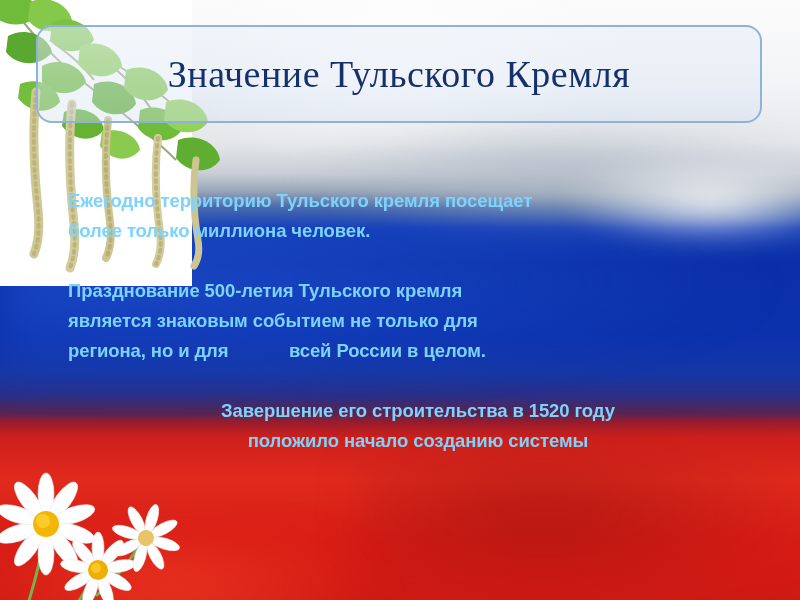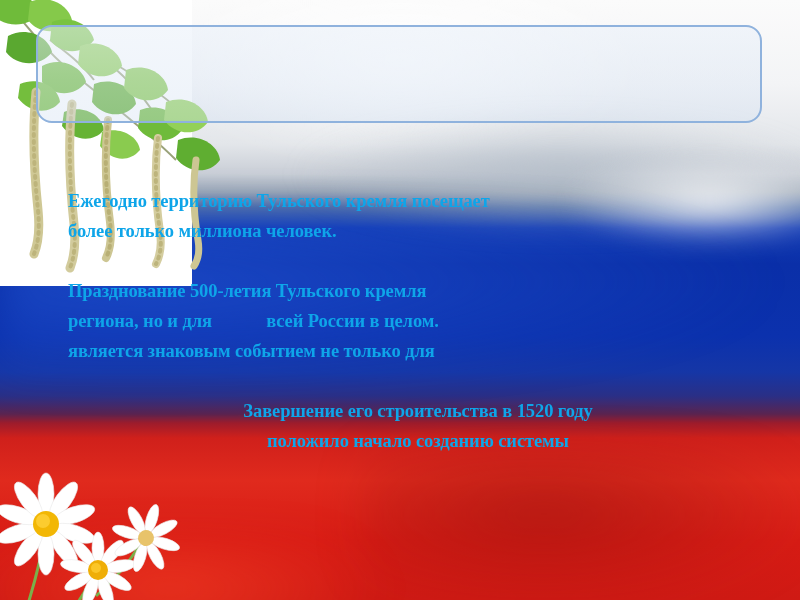--- a/index.html
+++ b/index.html
@@ -133,24 +133,24 @@
     color: #15306b;
     letter-spacing: 0.5px;
     white-space: nowrap;
   }
 
   
   .body-text {
     position: absolute;
     left: 68px; top: 186px;
     width: 700px;
-    font-family: Liberation Serif, serif;
+    font-family: Liberation Sans, sans-serif;
     font-size: 18.5px;
     font-weight: bold;
-    color: #0ea5e9;
+    color: #7dd3fc;
     line-height: 30px;
     letter-spacing: -0.1px;
   }
   .para { margin: 0 0 30px 0; }
   .para:last-child { margin-bottom: 0; text-align: center; }
   .para .ln { display: block; white-space: pre; }
 </style>
 </head>
 <body>
 
@@ -253,30 +253,31 @@
         <ellipse cx="0" cy="-20" rx="5.5" ry="15" transform="rotate(180)"></ellipse>
         <ellipse cx="0" cy="-20" rx="5.5" ry="15" transform="rotate(225)"></ellipse>
         <ellipse cx="0" cy="-20" rx="5.5" ry="15" transform="rotate(270)"></ellipse>
         <ellipse cx="0" cy="-20" rx="5.5" ry="15" transform="rotate(315)"></ellipse>
       </g>
       <circle cx="0" cy="0" r="8" fill="#e8c36a"></circle>
     </g>
   </svg>
 
   <div class="title-box"></div>
+  <div class="title-text">Значение Тульского Кремля</div>
 
   <div class="body-text">
     <p class="para">
       <span class="ln">Ежегодно территорию Тульского кремля посещает</span>
       <span class="ln">более только миллиона человек.</span>
     </p>
     <p class="para">
       <span class="ln">Празднование 500-летия Тульского кремля</span>
+      <span class="ln">является знаковым событием не только для</span>
       <span class="ln">региона, но и для            всей России в целом.</span>
-      <span class="ln">является знаковым событием не только для</span>
     </p>
     <p class="para">
       <span class="ln">Завершение его строительства в 1520 году</span>
       <span class="ln">положило начало созданию системы</span>
     </p>
   </div>
 
 </div>
 
 </body></html>

